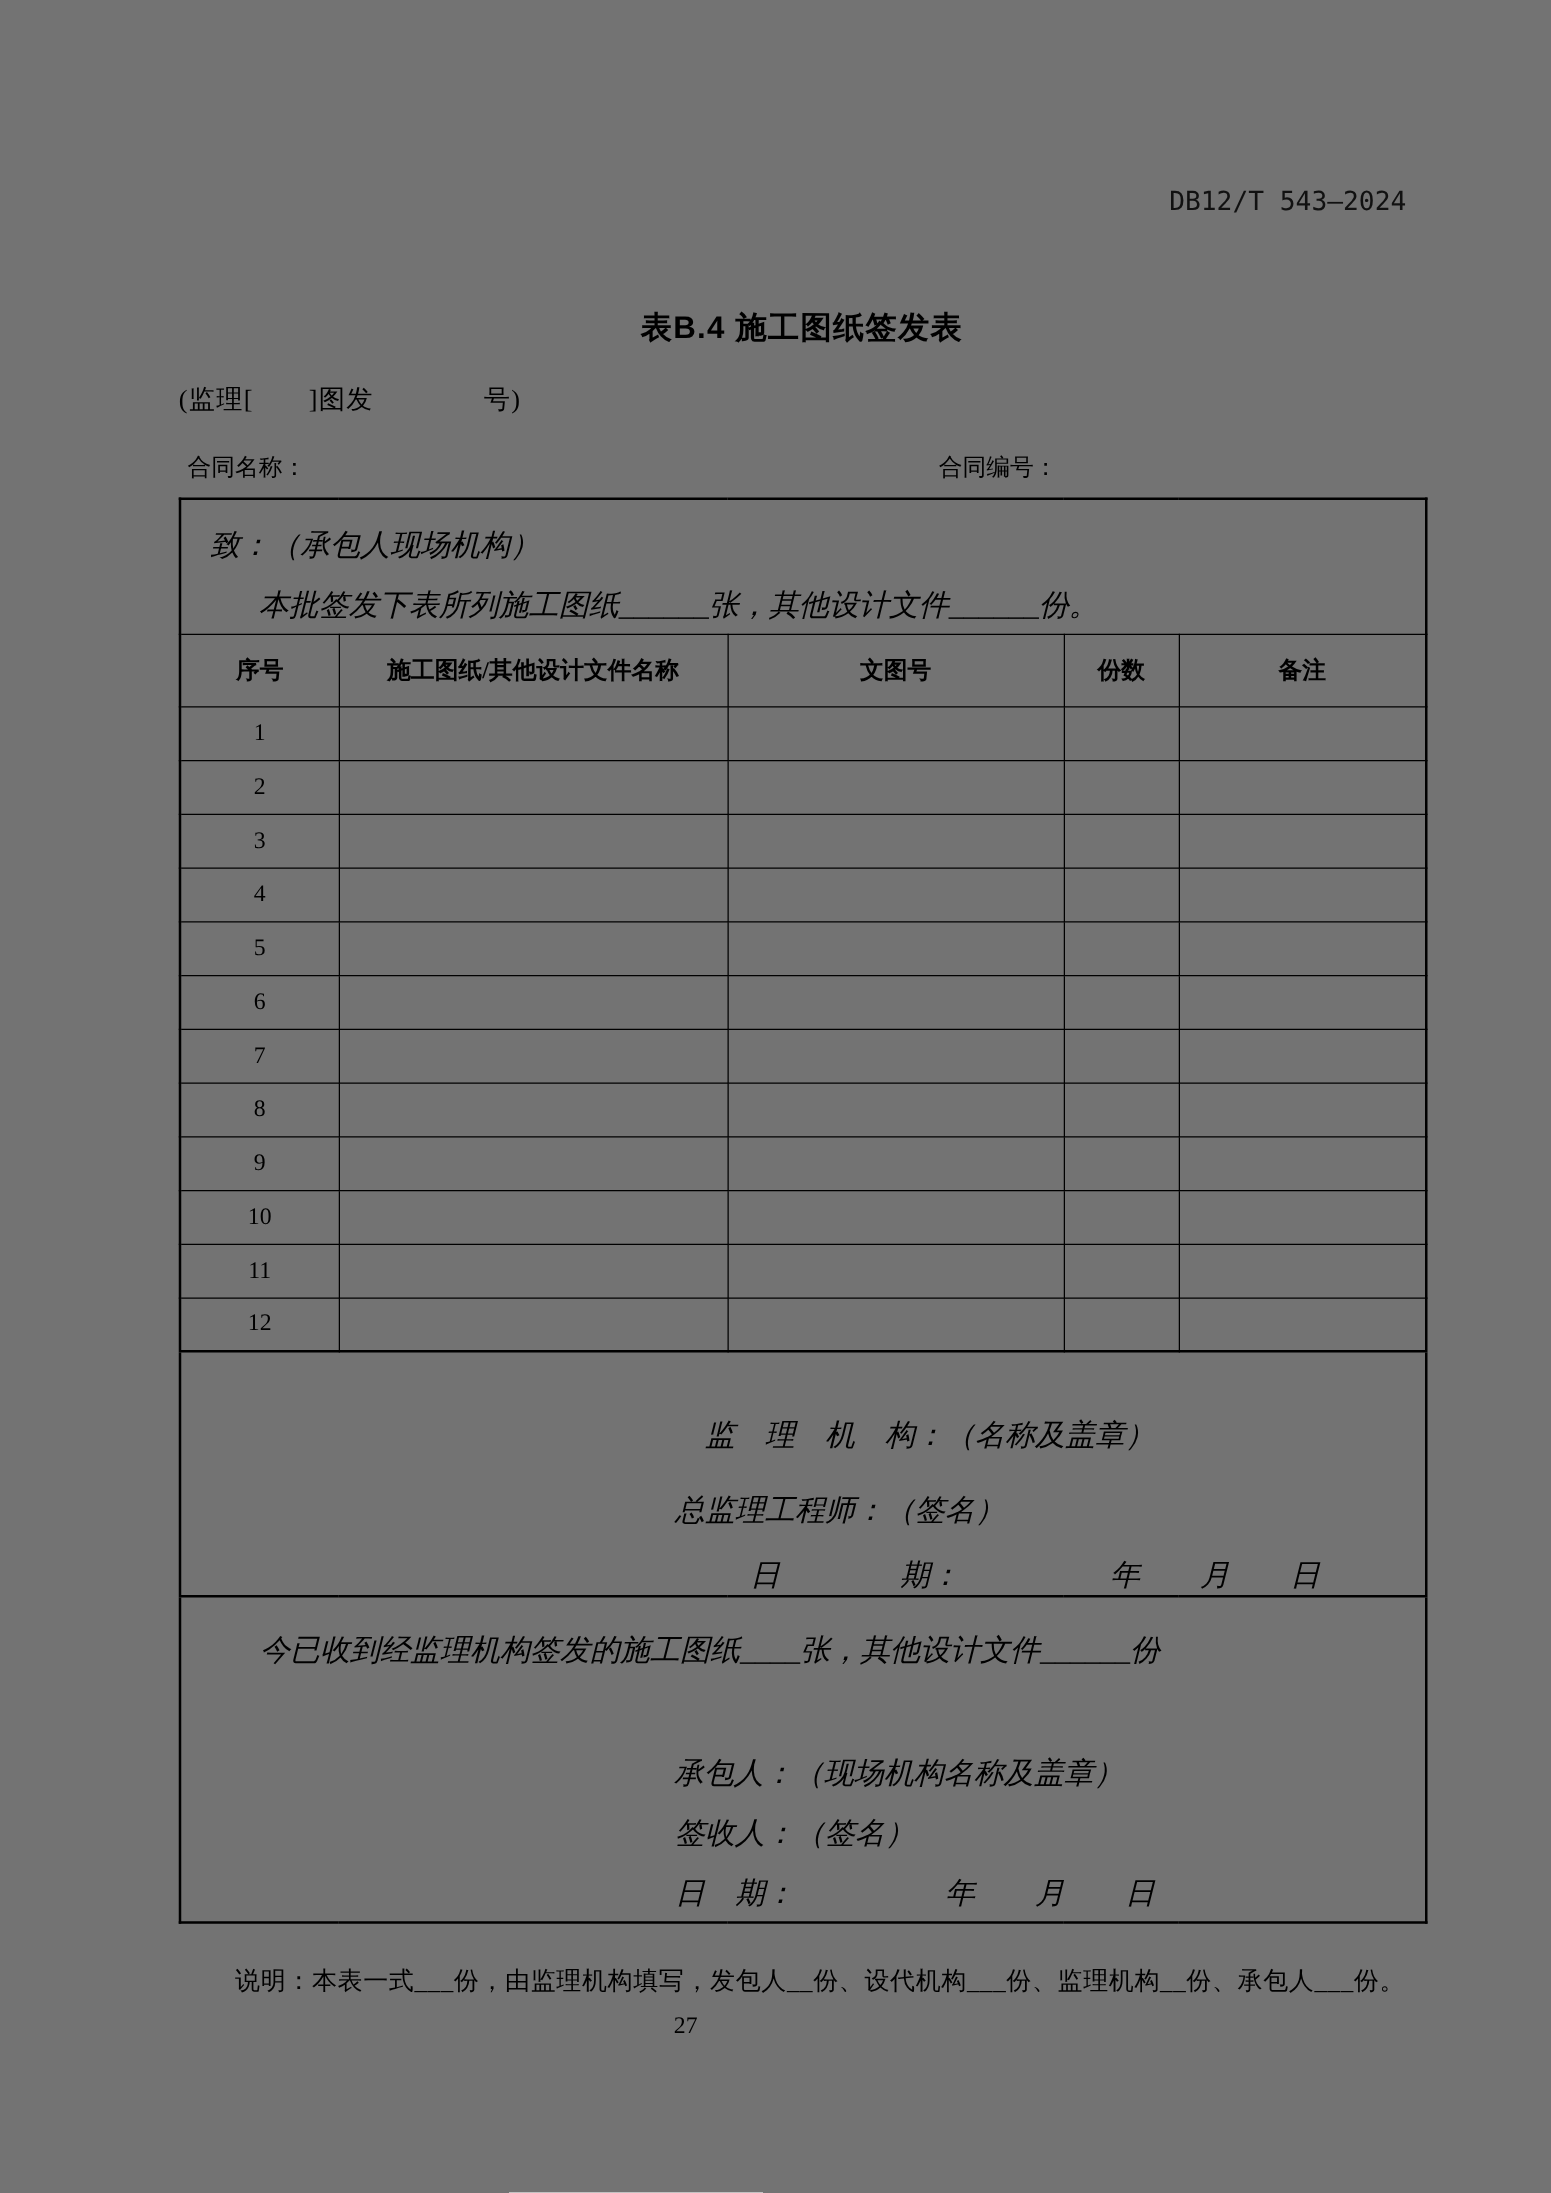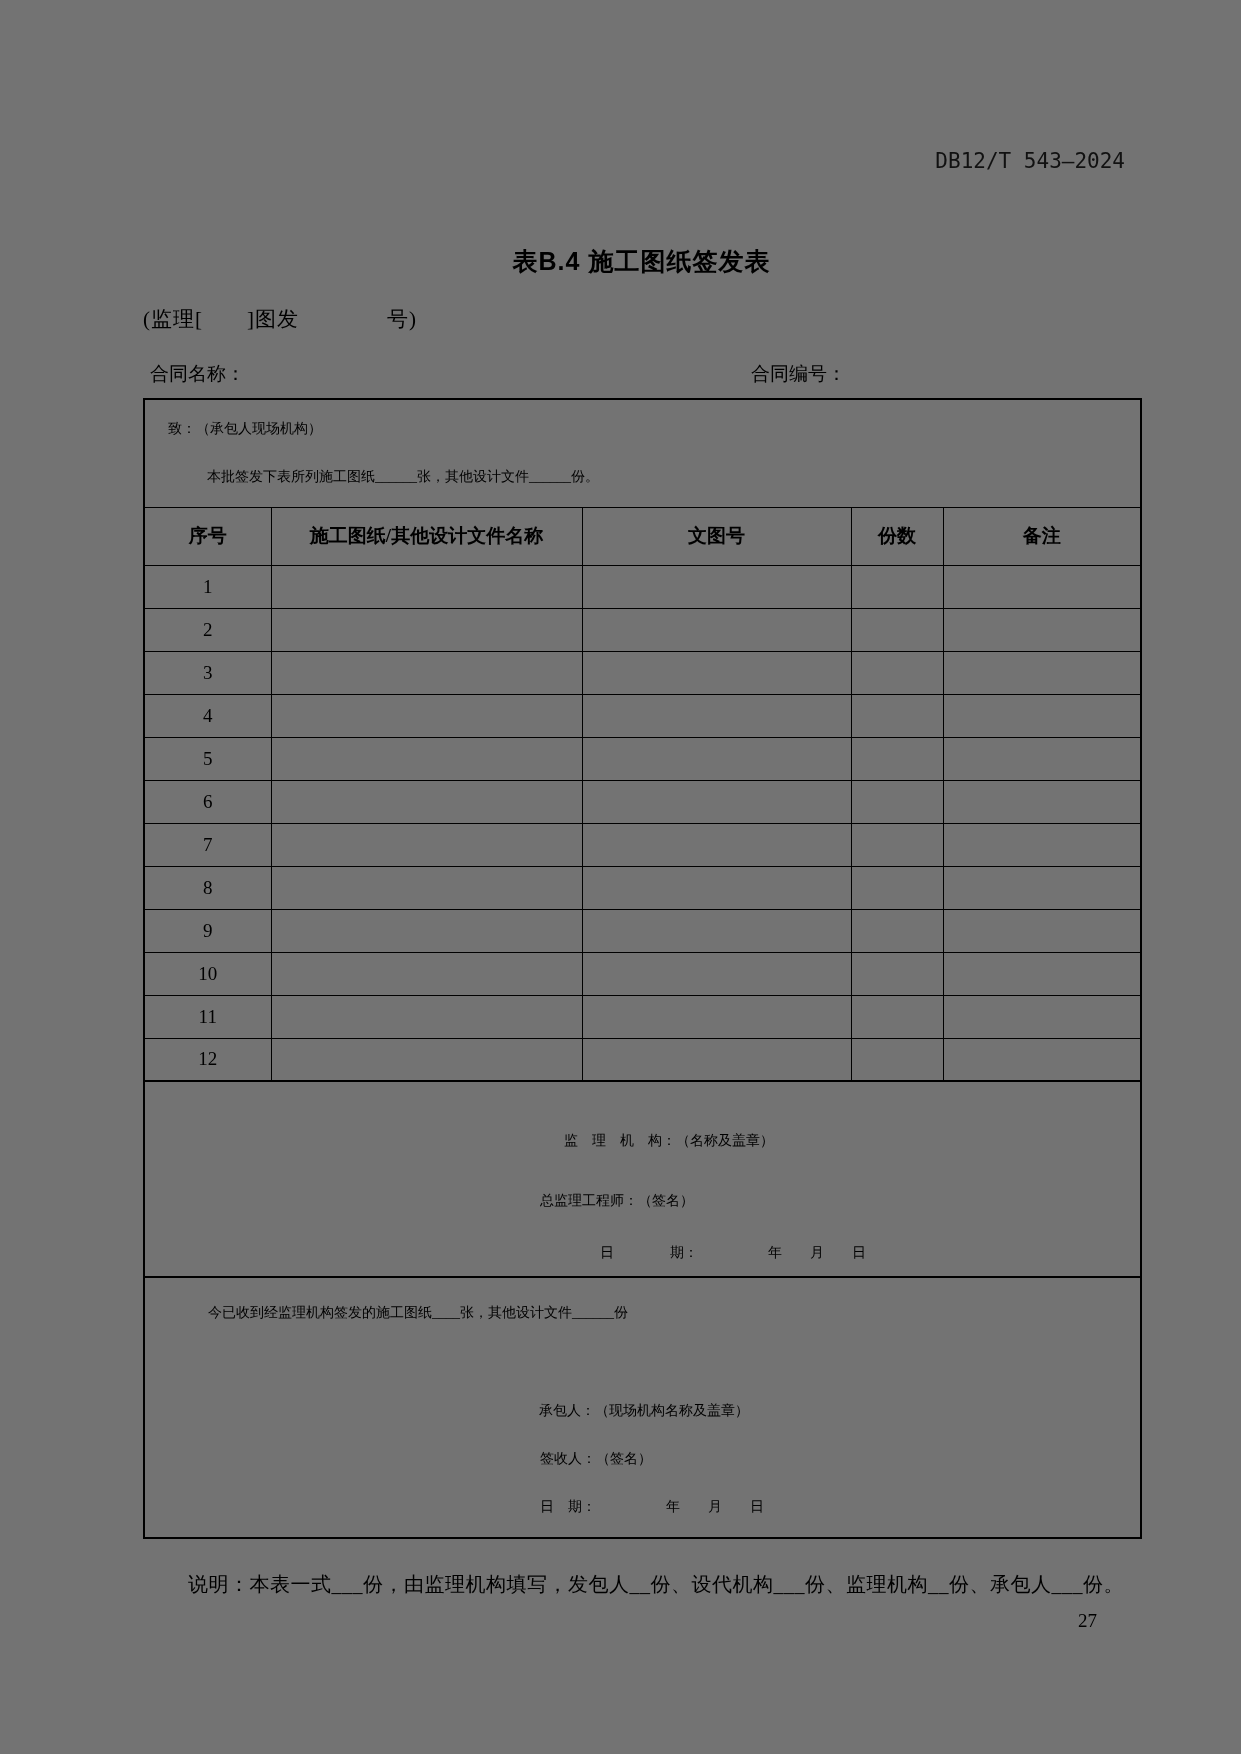--- a/index.html
+++ b/index.html
@@ -30,33 +30,33 @@
   }
   table.form td { border:1px solid #000; font-size:19px; vertical-align:middle; }
   td.head-cell { text-align:center; font-size:19px;font-weight:bold; }
   tr.r-head td { height:58px; }
   tr.r-data td { height:43px; }
   td.serial-cell { text-align:center; }
   td.span-cell { position:relative; padding:0; }
   tr.r-to td { height:108px; }
   tr.r-sup td { height:196px; border-top:2px solid #000; }
   tr.r-rec td { height:261px; border-top:2px solid #000; }
-  .abs { position:absolute; white-space:nowrap; font-size:14px; }
+  .abs { position:absolute; white-space:nowrap; font-size:24px;font-style:italic; }
   .to-line      { left:23px;  top:20px; }
   .issue-line   { left:62px;  top:68px; }
   .sup-org      { left:419px; top:50px; }
   .sup-chief    { left:395px; top:110px; }
   .sup-date     { left:455px; top:162px; }
   .rec-received { left:63px;  top:26px; }
   .rec-contract { left:394px; top:124px; }
   .rec-signer   { left:395px; top:172px; }
   .rec-date     { left:395px; top:220px; }
 
   .note-line { position:absolute; top:1571px; left:188px; font-size:20px; letter-spacing:0.5px; }
-  .page-number { position:absolute; top:1610px; left:0; width:1097px; text-align:right; font-size:19px; }
+  .page-number { position:absolute; top:1610px; left:0; width:1097px; text-align:center; font-size:19px; }
 </style>
 </head>
 <body>
 
 <div class="page">
 
   <div class="doc-code">DB12/T 543—2024</div>
 
   <div class="title">表B.4  施工图纸签发表</div>
 

